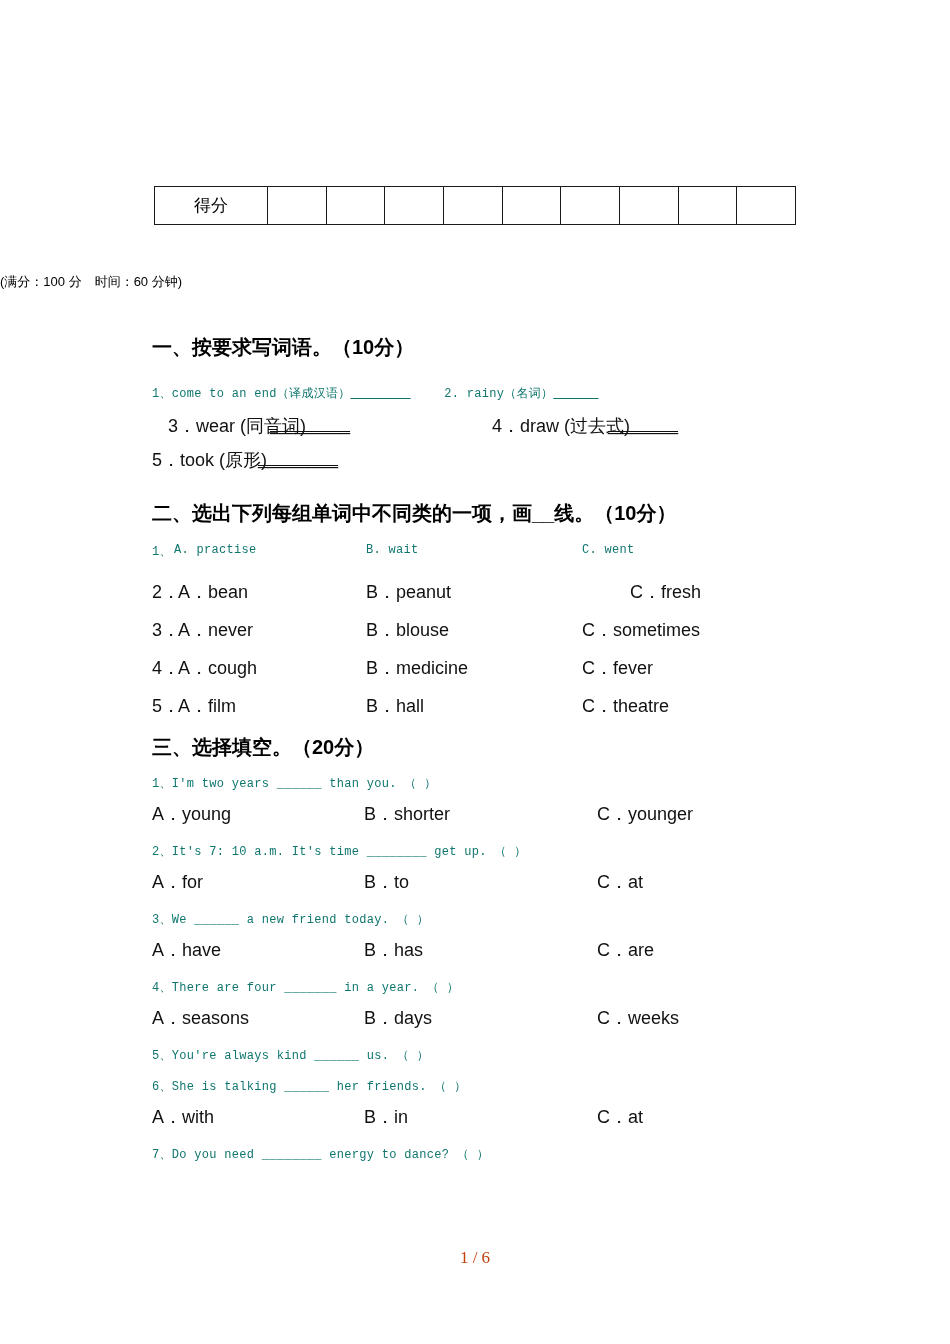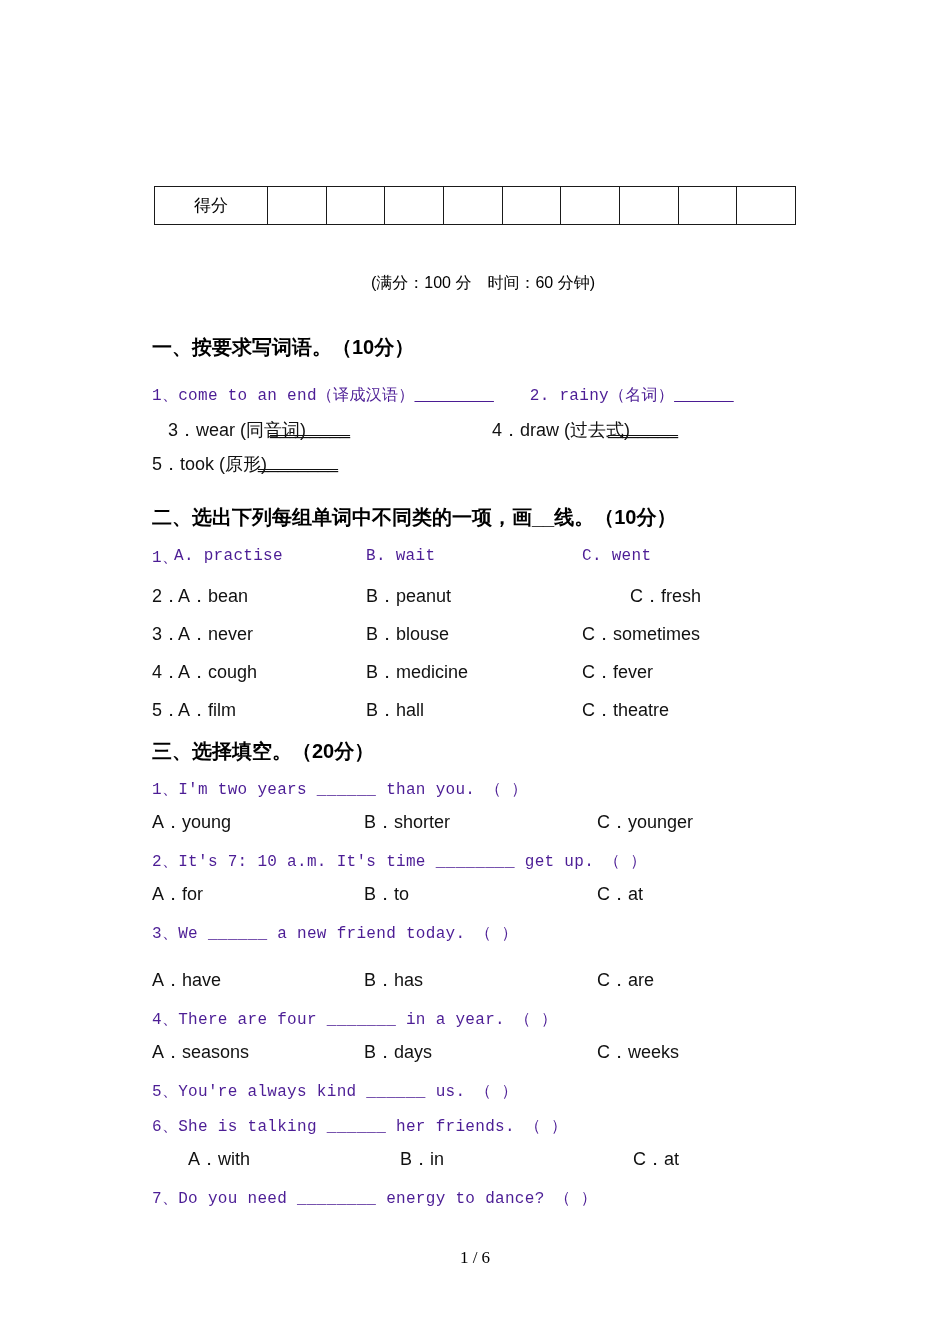--- a/index.html
+++ b/index.html
@@ -54,46 +54,45 @@
   }
   .col-label { width: 113px; }
   .col-num   { width: 57px; }
   .col-total { width: 103px; }
 
   
   .exam-meta {
     position: absolute;
     left: 0; right: 0;
     top: 273px;
-    text-align: center;
-    font-family: "Liberation Sans", "DejaVu Sans", sans-serif;
-    font-size: 16px;
-    margin-left: 16px;
+    text-align: left;
+    font-family: "Liberation Sans", "DejaVu Sans", sans-serif;
+    font-size: 13px;
   }
 
   
   .content {
     position: absolute;
     left: 152px;
     top: 334px;
     width: 700px;
   }
 
   .section-heading {
     font-family: "Liberation Sans", "DejaVu Sans", sans-serif;
     font-weight: bold;
     font-size: 20px;
     white-space: nowrap;
   }
 
   
   .q-serif {
     font-family: "Liberation Mono", "DejaVu Sans Mono", monospace;
-    font-size: 16px;
-    color: #4c1d95;
+    font-size: 12px;
+    color: #0f766e;
     white-space: nowrap;
     letter-spacing: 0.3px;
   }
   
   .q-sans {
     font-family: "Liberation Sans", "DejaVu Sans", sans-serif;
     font-size: 18px;
     color: #111111;
     white-space: nowrap;
   }
@@ -111,21 +110,21 @@
 
   .opt-a-s { left: 12px; }
 
   .footer {
     position: absolute;
     left: 0; right: 0;
     top: 1248px;
     text-align: center;
     font-family: "Liberation Serif", "DejaVu Serif", serif;
     font-size: 17px;
-    color: #000000;
+    color: #c2410c;
   }
 </style>
 </head>
 <body>
 
 <div class="page">
 
 
   <table class="score-table">
     <tbody>
@@ -228,41 +227,41 @@
     <div class="row q-serif" style="margin-top:14px;">2、It's 7: 10 a.m. It's time ________ get up. （        ）</div>
     <div class="row q-sans" style="margin-top:10px; height:27px;">
       <div class="opts">
         <span class="opt opt-a">A．for</span>
         <span class="opt opt-b">B．to</span>
         <span class="opt opt-c">C．at</span>
       </div>
     </div>
 
     <div class="row q-serif" style="margin-top:14px;">3、We ______ a new friend today. （        ）</div>
-    <div class="row q-sans" style="margin-top:24px; height:27px;">
+    <div class="row q-sans" style="margin-top:10px; height:27px;">
       <div class="opts">
         <span class="opt opt-a">A．have</span>
         <span class="opt opt-b">B．has</span>
         <span class="opt opt-c">C．are</span>
       </div>
     </div>
 
     <div class="row q-serif" style="margin-top:14px;">4、There are four _______ in a year. （        ）</div>
     <div class="row q-sans" style="margin-top:10px; height:27px;">
       <div class="opts">
         <span class="opt opt-a">A．seasons</span>
         <span class="opt opt-b">B．days</span>
         <span class="opt opt-c">C．weeks</span>
       </div>
     </div>
 
     <div class="row q-serif" style="margin-top:14px;">5、You're always kind ______ us. （        ）</div>
 
     <div class="row q-serif" style="margin-top:14px;">6、She is talking ______ her friends. （        ）</div>
-    <div class="row q-sans" style="margin-top:10px; height:27px;margin-left:36px;">
+    <div class="row q-sans" style="margin-top:10px; height:27px;">
       <div class="opts">
         <span class="opt opt-a">A．with</span>
         <span class="opt opt-b">B．in</span>
         <span class="opt opt-c">C．at</span>
       </div>
     </div>
 
     <div class="row q-serif" style="margin-top:14px;">7、Do you need ________ energy to dance? （        ）</div>
 
   </div>

